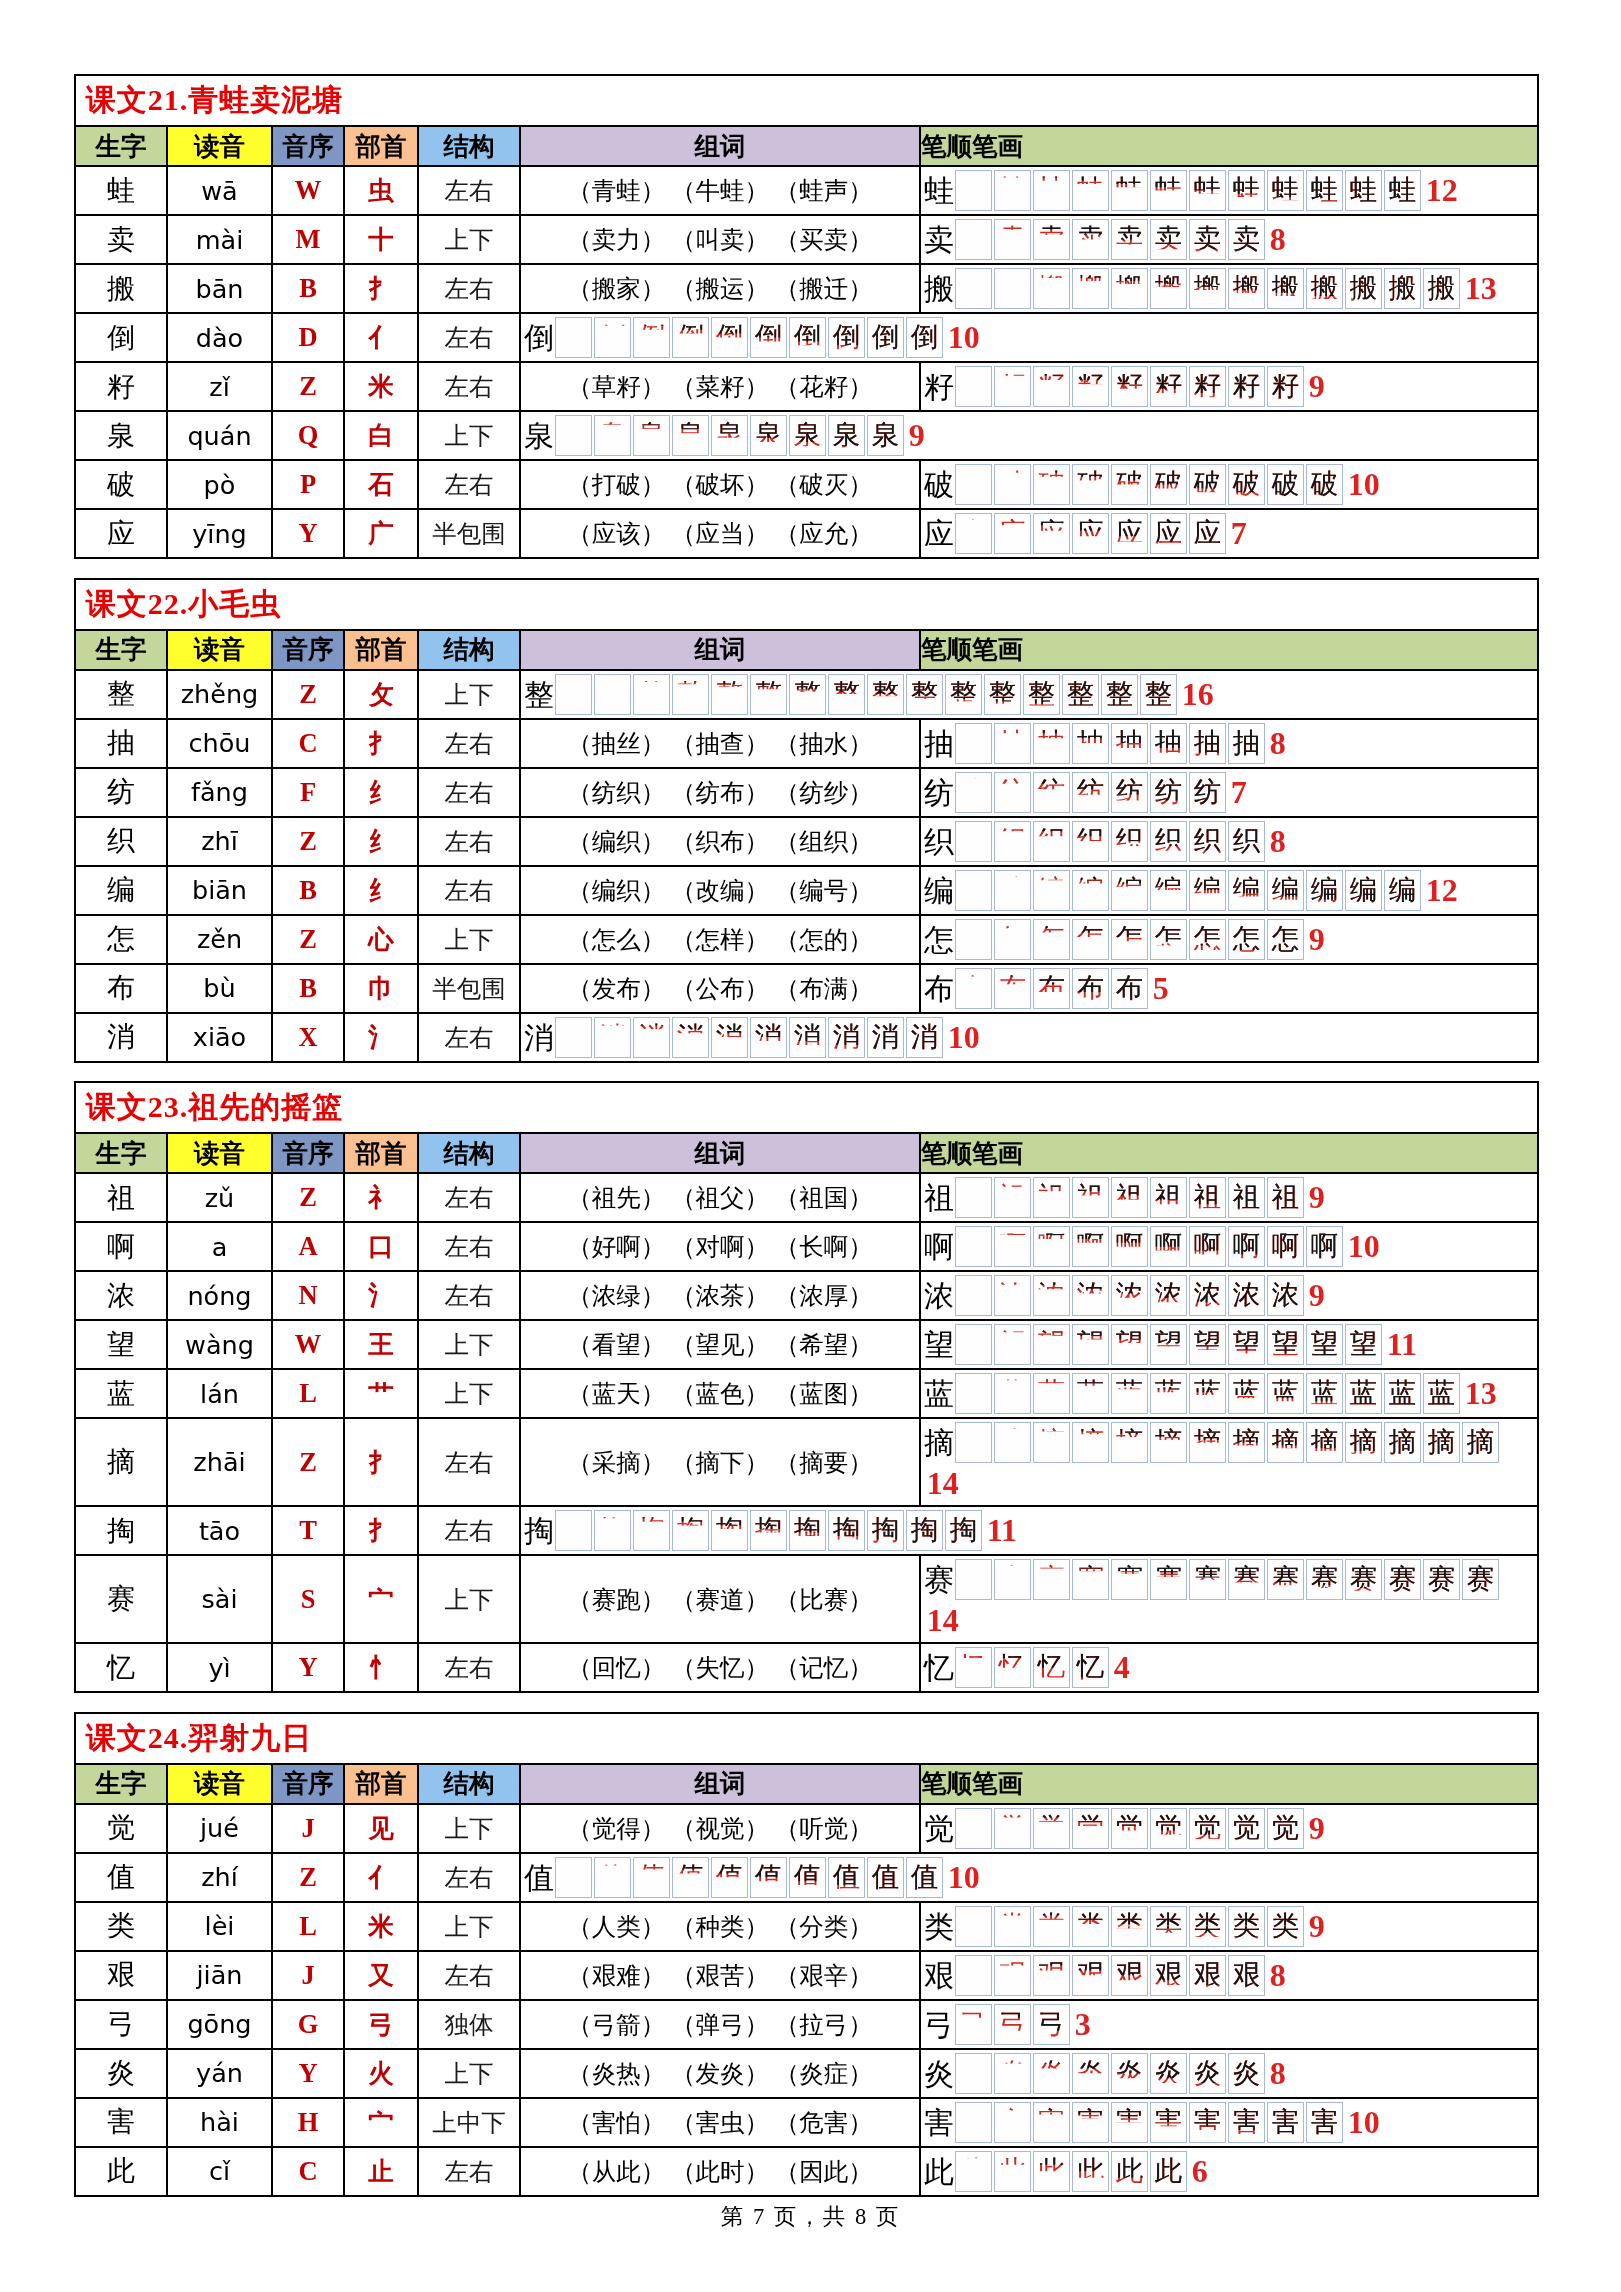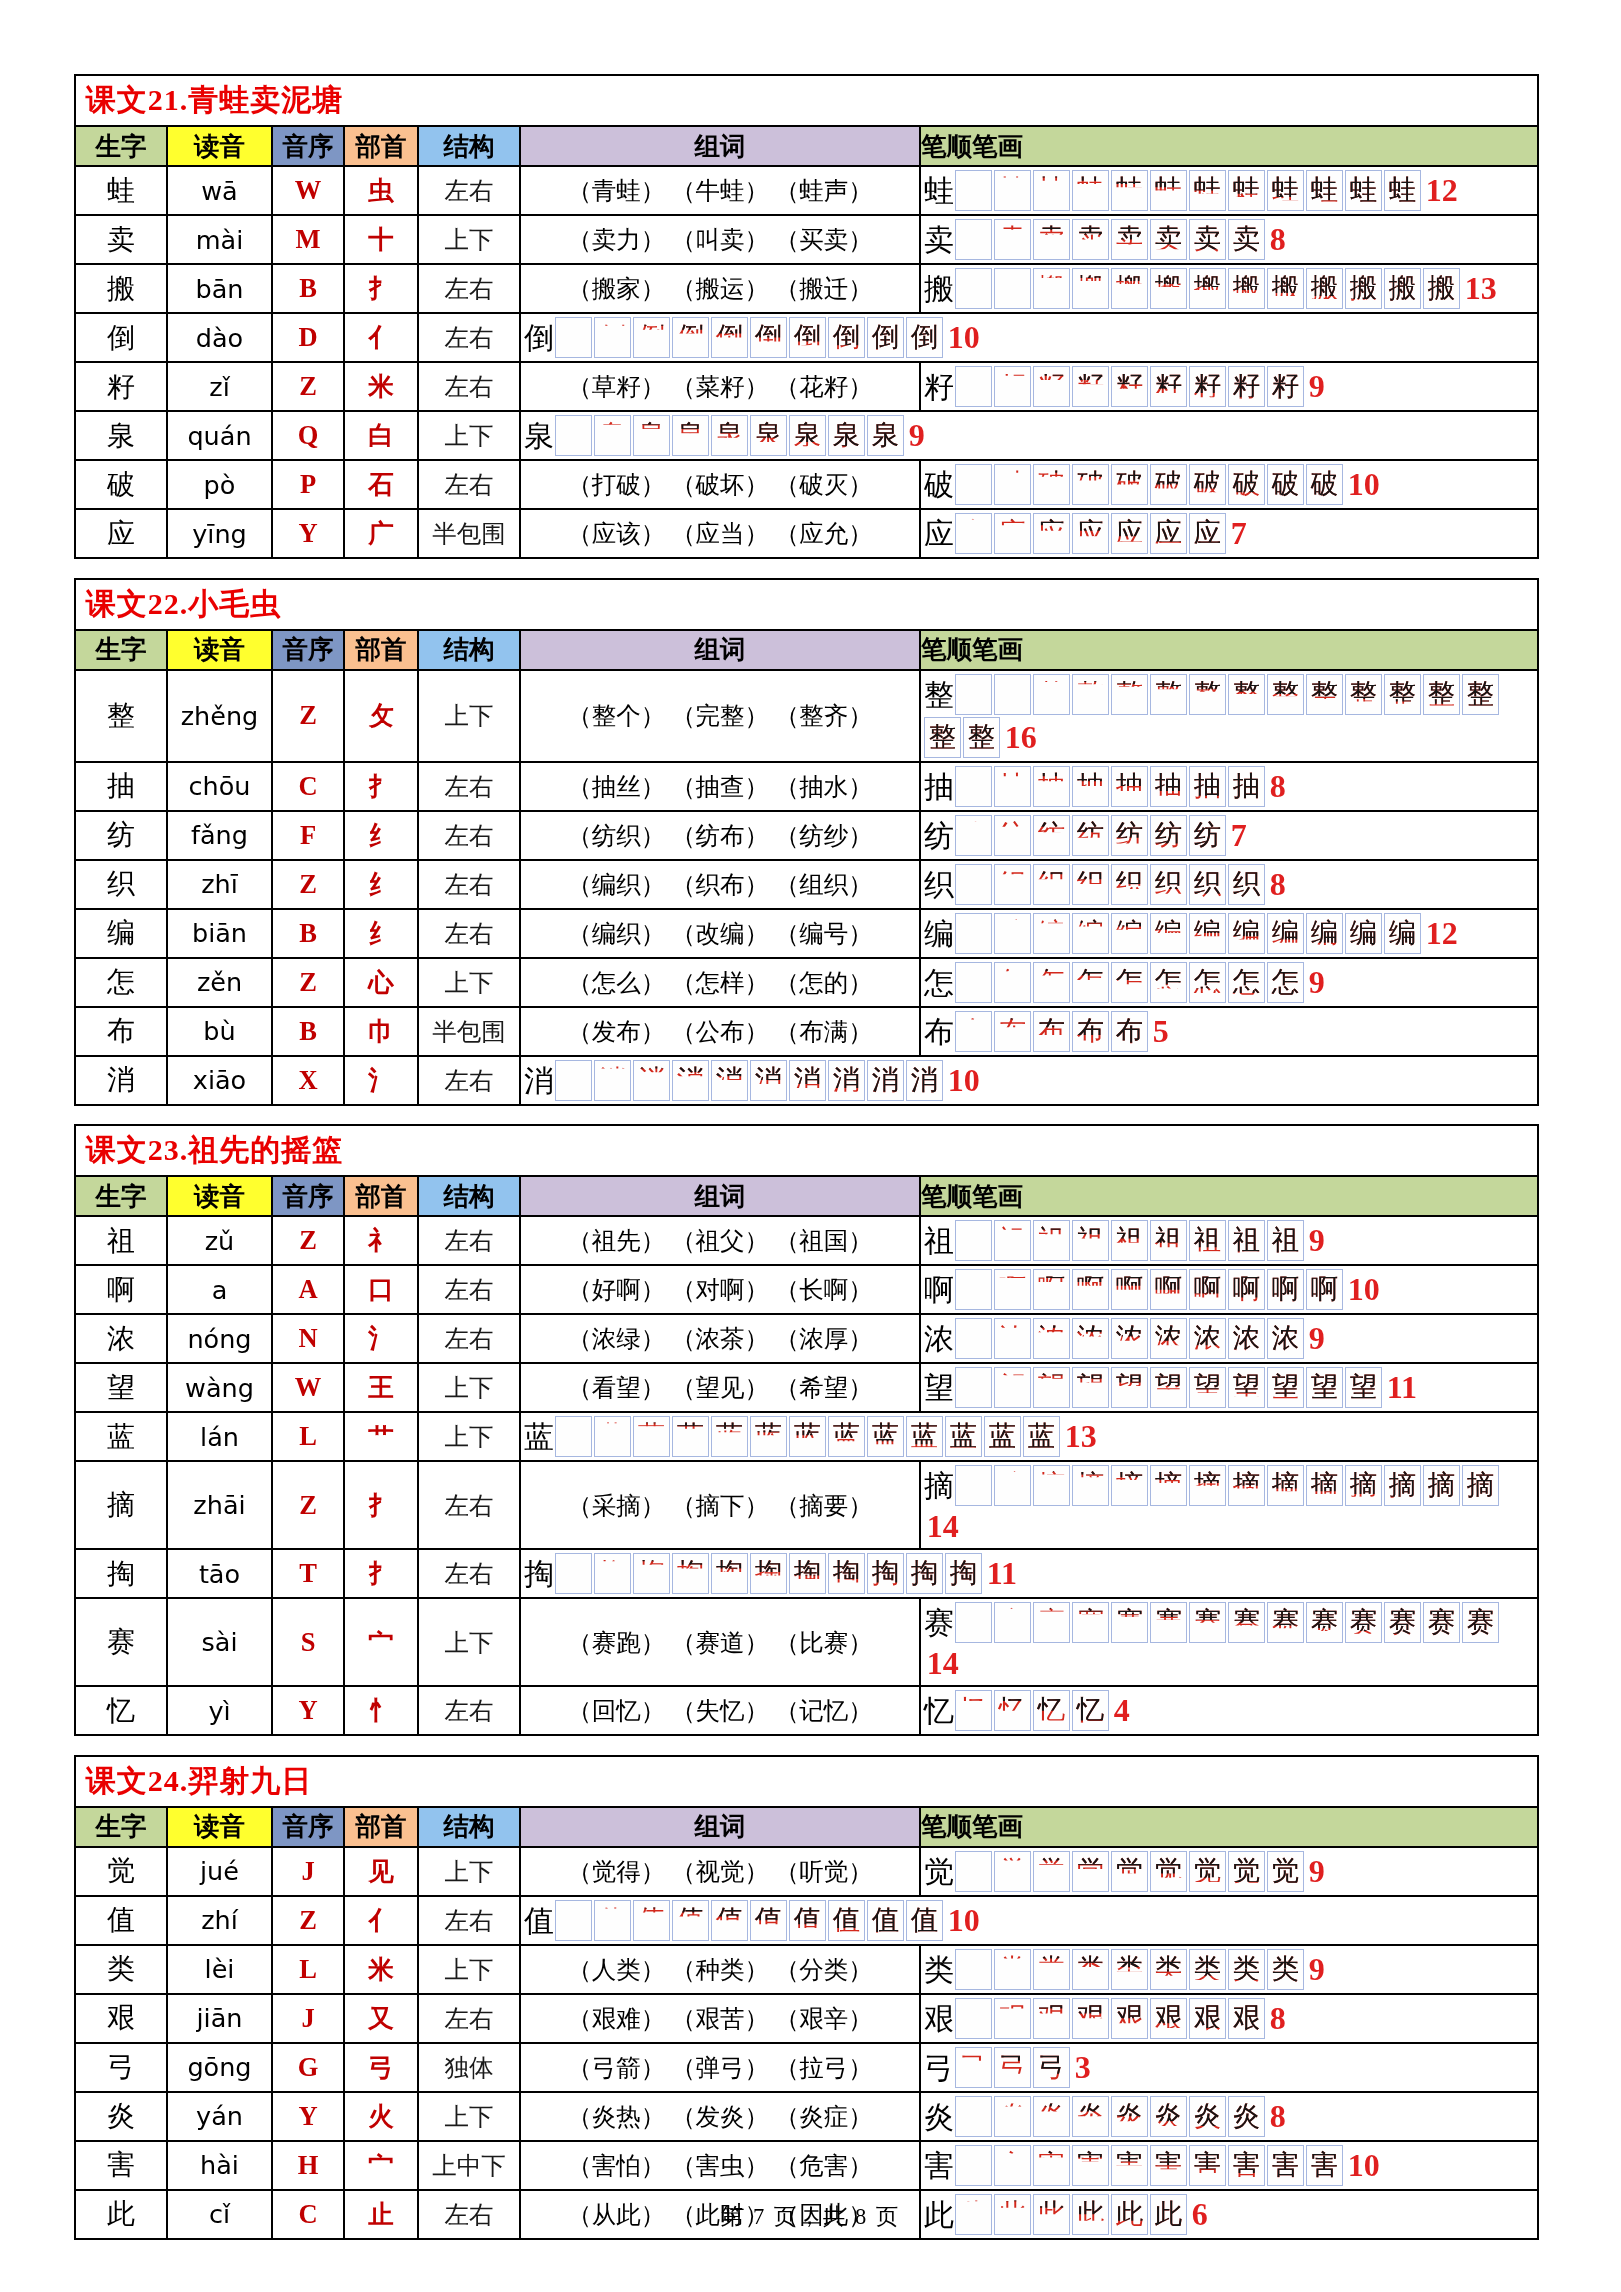--- a/index.html
+++ b/index.html
@@ -541,25 +541,20 @@
           <div class="cell c4" style="background: rgb(146, 195, 238);">结构</div>
           <div class="cell c5" style="background: rgb(204, 192, 218);">组词</div>
           <div class="cell c6" style="background: rgb(196, 215, 155);">笔顺笔画</div>
         </div>
         <div class="row data-row">
           <div class="cell c0 char-cell">整</div>
           <div class="cell c1 pinyin-cell">zhěng</div>
           <div class="cell c2 initial-cell">Z</div>
           <div class="cell c3 radical-cell">攵</div>
           <div class="cell c4 structure-cell">上下</div>
-          <div class="cell c5 words-cell">
-            <span class="word">（整个）</span>
-            <span class="word">（完整）</span>
-            <span class="word">（整齐）</span>
-          </div>
           <div class="cell c6 strokes-cell">
             <span class="stroke-char">整</span>
             <span class="stroke-box">
               <span class="glyph g-red" style="clip-path: inset(0px 0px 93.8%);">整</span>
               <span class="glyph g-black" style="clip-path: inset(0px 0px 100%);">整</span>
             </span>
             <span class="stroke-box">
               <span class="glyph g-red" style="clip-path: inset(0px 0px 87.5%);">整</span>
               <span class="glyph g-black" style="clip-path: inset(0px 0px 93.8%);">整</span>
             </span>
@@ -1196,20 +1191,25 @@
             </span>
             <span class="stroke-count">11</span>
           </div>
         </div>
         <div class="row data-row">
           <div class="cell c0 char-cell">蓝</div>
           <div class="cell c1 pinyin-cell">lán</div>
           <div class="cell c2 initial-cell">L</div>
           <div class="cell c3 radical-cell">艹</div>
           <div class="cell c4 structure-cell">上下</div>
+          <div class="cell c5 words-cell">
+            <span class="word">（蓝天）</span>
+            <span class="word">（蓝色）</span>
+            <span class="word">（蓝图）</span>
+          </div>
           <div class="cell c6 strokes-cell">
             <span class="stroke-char">蓝</span>
             <span class="stroke-box">
               <span class="glyph g-red" style="clip-path: inset(0px 0px 92.3%);">蓝</span>
               <span class="glyph g-black" style="clip-path: inset(0px 0px 100%);">蓝</span>
             </span>
             <span class="stroke-box">
               <span class="glyph g-red" style="clip-path: inset(0px 0px 84.6%);">蓝</span>
               <span class="glyph g-black" style="clip-path: inset(0px 0px 92.3%);">蓝</span>
             </span>

